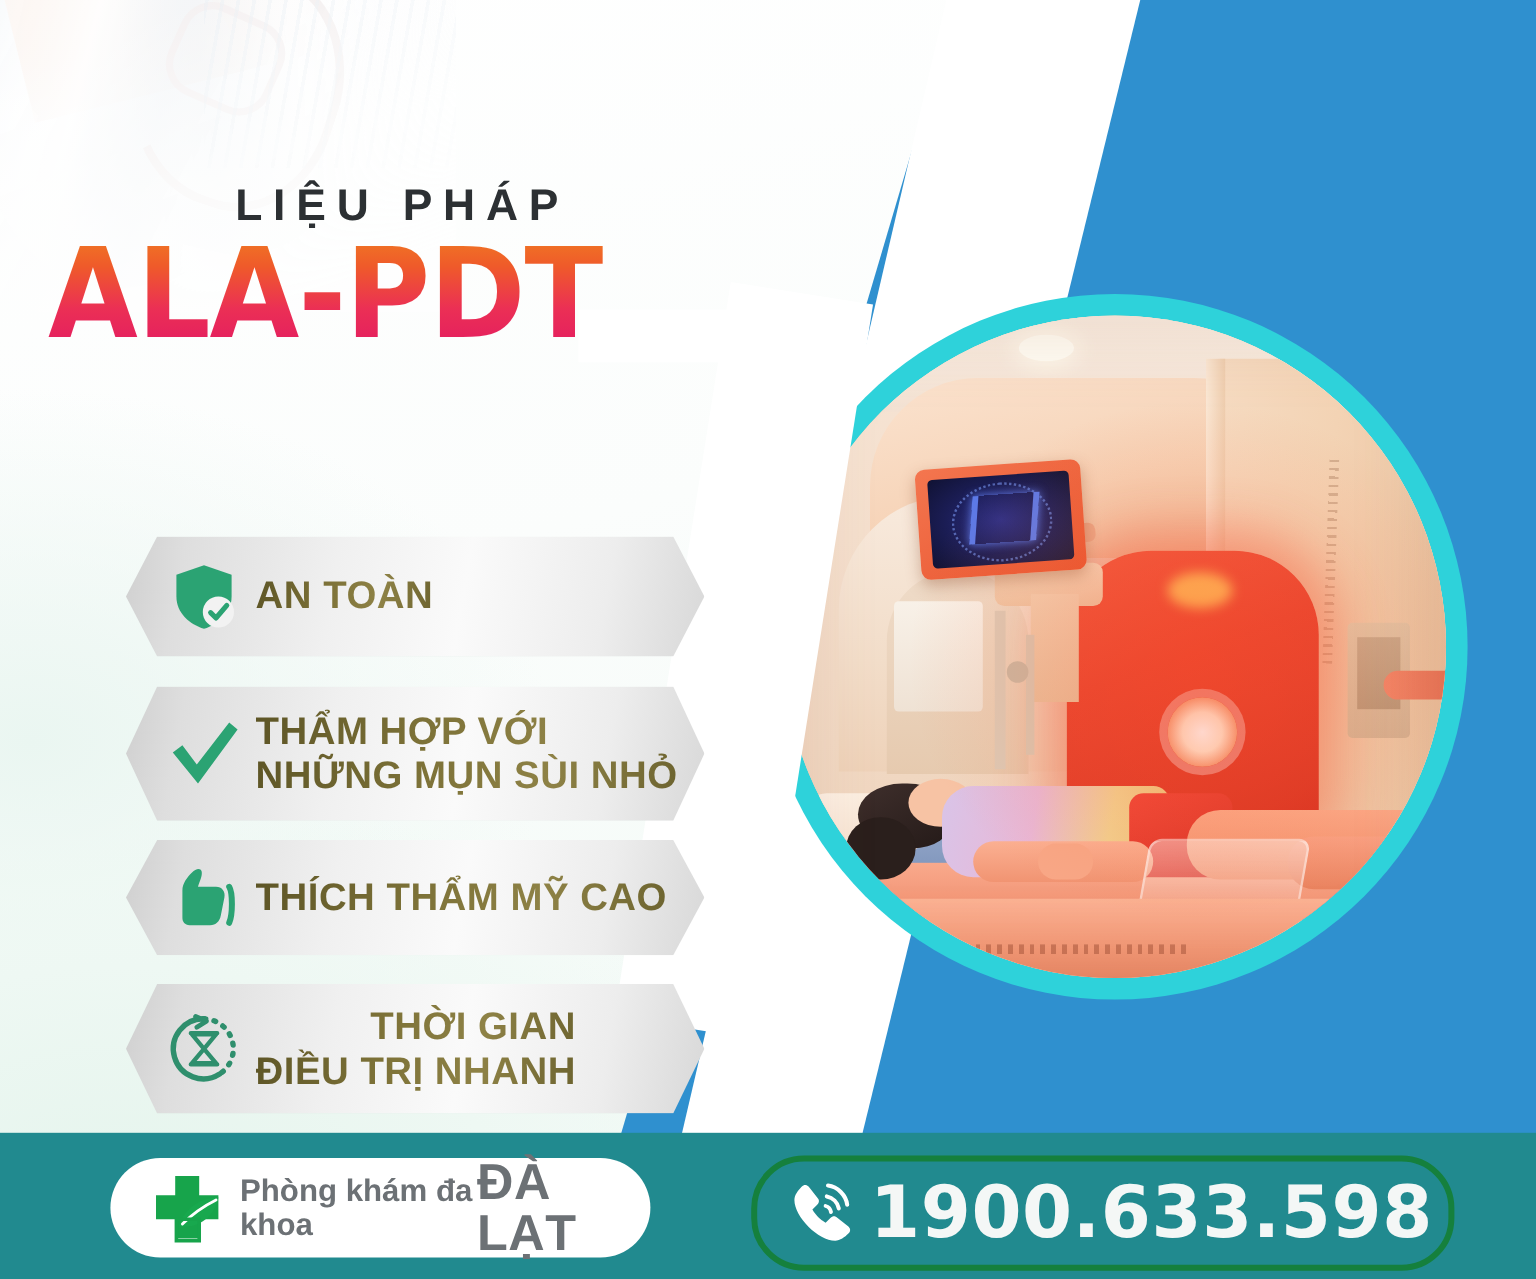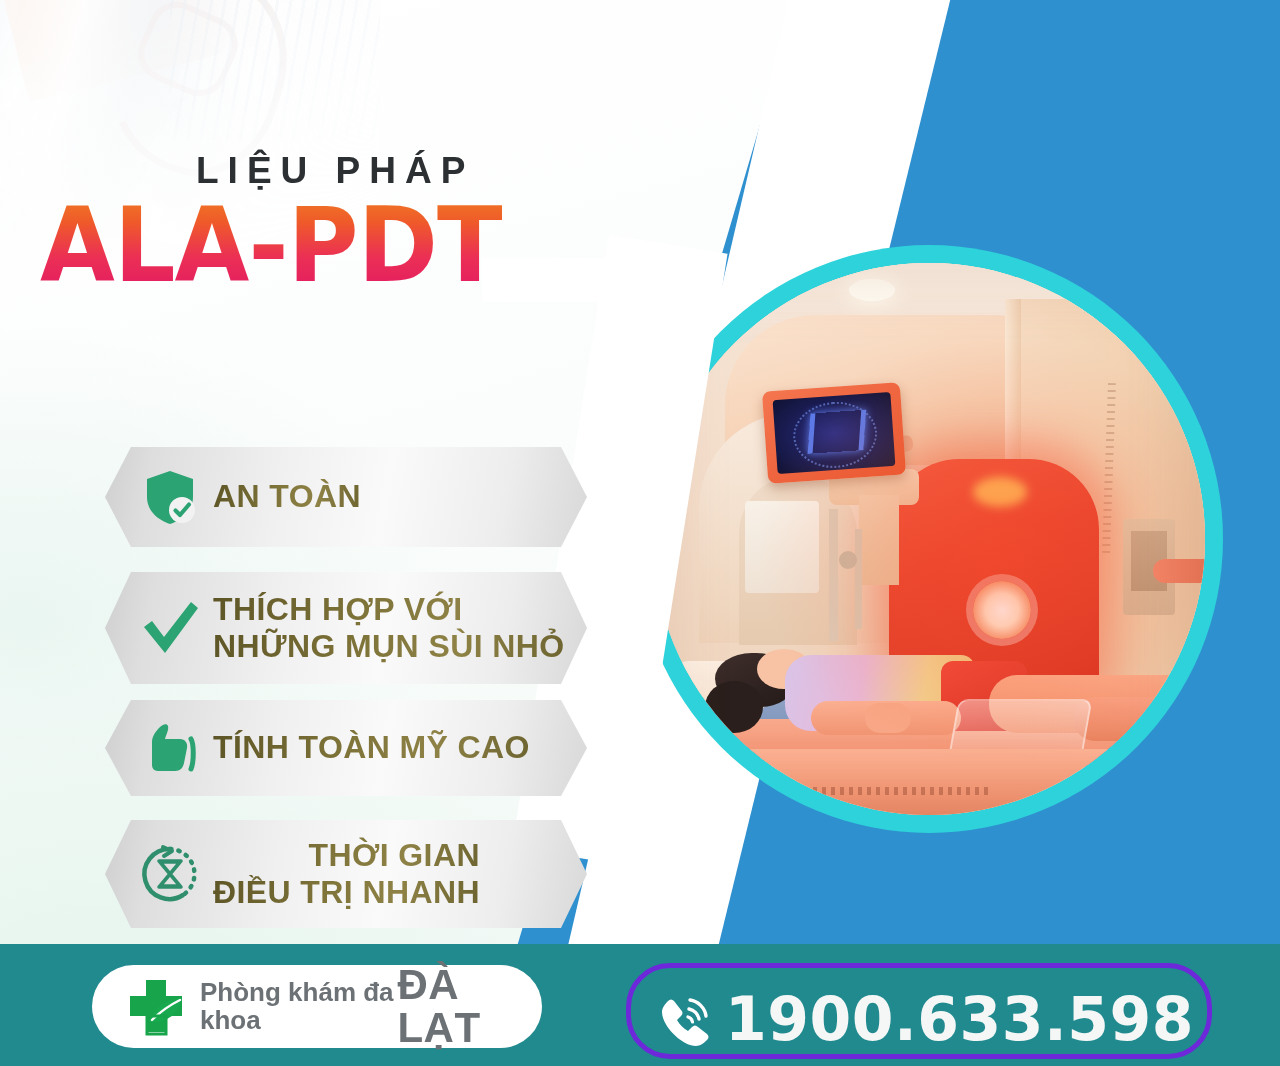--- a/index.html
+++ b/index.html
@@ -270,21 +270,21 @@
     position:absolute;left:92px;top:965px;width:450px;height:83px;border-radius:42px;
     background:#ffffff;display:flex;align-items:center;
   }
   .clinic-logo{width:86px;min-width:86px;display:flex;align-items:center;justify-content:center;margin-left:22px;}
   .clinic-text{display:flex;flex-direction:row;align-items:center;justify-content:center;flex:1;margin-right:26px;}
   .clinic-sub{color:#6c7175;font-size:26px;font-weight:bold;line-height:1.05;}
   .clinic-name{color:#6c7175;font-size:42px;font-weight:bold;line-height:1.02;letter-spacing:.5px;}
 
   .phone-pill{
     position:absolute;left:626px;top:963px;width:576px;height:86px;border-radius:44px;
-    border:5px solid #6d28d9;display:flex;align-items:flex-end;
+    border:5px solid #15803d;display:flex;align-items:center;
   }
   .phone-ico{width:80px;min-width:80px;display:flex;align-items:center;justify-content:center;margin-left:14px;}
   .phone-num{color:#f4f7f6;font-size:60px;font-weight:bold;letter-spacing:.5px;font-family:"DejaVu Sans",sans-serif;}
 </style>
 </head>
 <body>
 
 <div class="poster">
 
   <div class="bg-base"></div>
@@ -374,32 +374,32 @@
       </div>
       <div class="txt">AN TOÀN</div>
     </div>
 
     <div class="badge" id="badge-1">
       <div class="ico">
         <svg width="62" height="58" viewBox="0 0 62 58">
           <path d="M5 28 L13 22 L25 38 L52 3 L59 9 L26 54 Z" fill="#2ba373"></path>
         </svg>
       </div>
-      <div class="txt">THÍCH HỢP VỚI
+      <div class="txt">THẨM HỢP VỚI
 NHỮNG MỤN SÙI NHỎ</div>
     </div>
 
     <div class="badge" id="badge-2">
       <div class="ico">
         <svg width="56" height="56" viewBox="0 0 56 56">
           <path d="M10 22 C10 16 14 11 18 7 C21 4 25 3 26 6 C27 10 24 15 23 19 L38 19 C43 19 46 23 45 28 L42 43 C41 48 38 51 33 51 L16 51 C12 51 10 48 10 45 Z" fill="#2ba373"></path>
           <path d="M49 19 C52 24 52 42 49 49" stroke="#2ba373" stroke-width="5" fill="none" stroke-linecap="round"></path>
         </svg>
       </div>
-      <div class="txt">TÍNH TOÀN MỸ CAO</div>
+      <div class="txt">THÍCH THẨM MỸ CAO</div>
     </div>
 
     <div class="badge" id="badge-3">
       <div class="ico">
         <svg width="62" height="62" viewBox="0 0 62 62">
           <path d="M31 6 A25 25 0 1 0 44 52" stroke="#2f8f6d" stroke-width="4.5" fill="none" stroke-linecap="round"></path>
           <path d="M31 6 A25 25 0 0 1 44 52" stroke="#2f8f6d" stroke-width="4.5" fill="none" stroke-linecap="round" stroke-dasharray="1.5 7"></path>
           <path d="M24 4 L33 8 L25 13" stroke="#2f8f6d" stroke-width="4" fill="none" stroke-linecap="round" stroke-linejoin="round"></path>
           <path d="M21 19 H41 L31 31 L41 43 H21 L31 31 Z" stroke="#2f8f6d" stroke-width="3.6" fill="none" stroke-linejoin="round"></path>
           <path d="M20 18 H42 M20 44 H42" stroke="#2f8f6d" stroke-width="3.6" stroke-linecap="round"></path>

